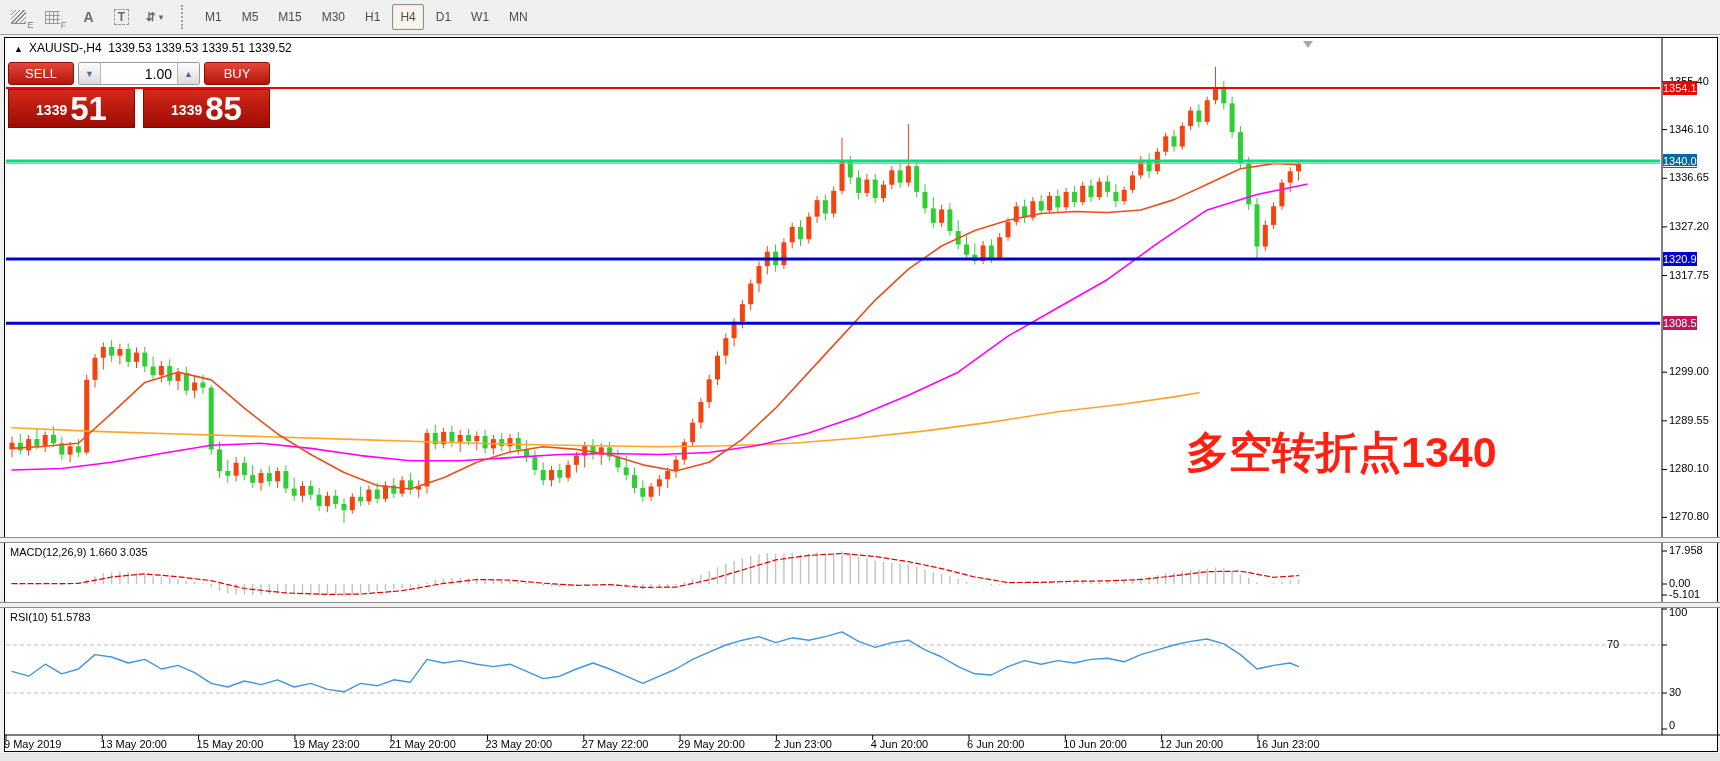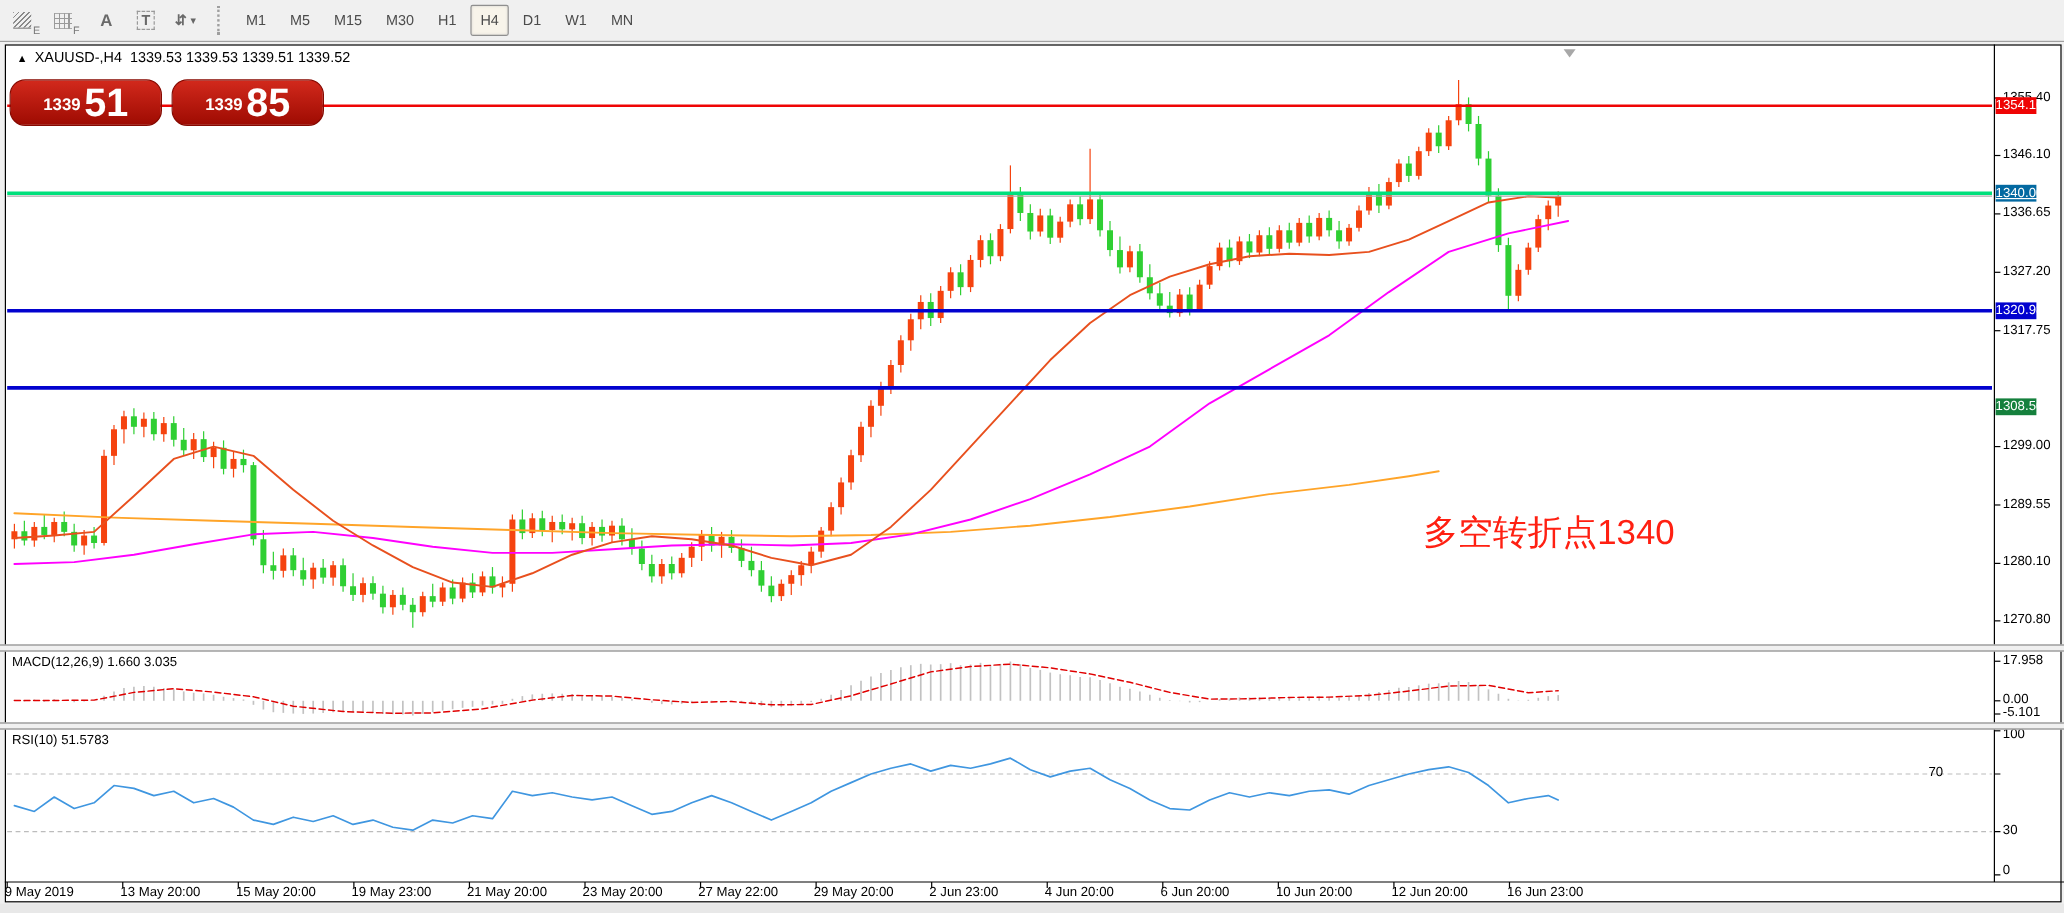--- a/index.html
+++ b/index.html
@@ -35,28 +35,28 @@
   .sellbtn,.buybtn{width:64px;color:#fff;font-size:13px;display:flex;align-items:center;justify-content:center;
         background:linear-gradient(#e4473a,#b3150a);border:1px solid #8e0c02;border-radius:3px;cursor:pointer}
   .spin{display:flex;flex:1;margin:0 4px;border:1px solid #9a9a9a;border-radius:2px;background:#fff;overflow:hidden}
   .spbtn{width:21px;background:linear-gradient(#fdfdfd,#dcdcdc);border-right:1px solid #b5b5b5;color:#4a6ea0;
          font-size:9px;display:flex;align-items:center;justify-content:center;cursor:pointer}
   .spbtn.up{border-right:none;border-left:1px solid #b5b5b5}
   .spin input{flex:1;border:none;outline:none;text-align:right;font-size:14px;padding-right:5px;
               font-family:"Liberation Sans",sans-serif;color:#000;min-width:10px}
   .quotes{display:flex;margin-top:4px}
   .qbox{width:127px;height:39px;color:#fff;background:linear-gradient(#d2291c,#9e0b02);
-        border:1px solid #860900;border-radius:13px;display:flex;align-items:flex-end;justify-content:center;
+        border:1px solid #860900;border-radius:0;display:flex;align-items:flex-end;justify-content:center;
         padding-bottom:2px;box-sizing:border-box;cursor:pointer}
   .qbox+.qbox{margin-left:8px}
   .qsmall{font-size:14px;font-weight:bold;margin-right:3px;line-height:30px}
   .qbig{font-size:33px;font-weight:bold;line-height:33px}
   
   svg{position:absolute;left:0;top:0;z-index:3;pointer-events:none}
-  .annotation{position:absolute;z-index:7;font-size:29px;font-weight:normal;white-space:nowrap}
+  .annotation{position:absolute;z-index:7;font-size:43px;font-weight:bold;white-space:nowrap}
   .ind-label{position:absolute;font-size:11px;color:#000;z-index:5}
   .axlabel{position:absolute;font-size:11px;color:#000;z-index:4;white-space:nowrap}
   .badge{position:absolute;left:1663px;width:34px;height:14px;color:#fff;font-size:11px;line-height:14px;
          padding-left:0;box-sizing:border-box;z-index:5}
   .splitter{position:absolute;left:0;width:1720px;background:#f0f0f0;border-top:1px solid #8c8c8c;
             border-bottom:1px solid #8c8c8c;box-sizing:border-box;z-index:6;cursor:row-resize}
   .timelabel{position:absolute;top:738px;font-size:11px;color:#000;z-index:5;white-space:nowrap}
   .shiftmark{position:absolute;left:1303px;top:41px;width:0;height:0;z-index:5;
              border-left:5px solid transparent;border-right:5px solid transparent;border-top:7px solid #a8a8a8}
   .bottomstrip{position:absolute;left:0;top:753px;width:1720px;height:8px;background:#e8e8e8;z-index:2}
@@ -98,20 +98,29 @@
       <div class="tfbtn">MN</div>
     </div>
 </div>
 
 <div class="chart-win"></div>
 <div class="bottomstrip"></div>
 
 <div class="titleline"><span class="tri">▲</span><span>XAUUSD-,H4</span>  <span>1339.53 1339.53 1339.51 1339.52</span></div>
 
 <div class="trade">
+  <div class="trow">
+    <div class="sellbtn">SELL</div>
+    <div class="spin">
+      <div class="spbtn">▼</div>
+      <input value="1.00" style="">
+      <div class="spbtn up">▲</div>
+    </div>
+    <div class="buybtn">BUY</div>
+  </div>
   <div class="quotes">
     <div class="qbox">
       <span class="qsmall">1339</span>
       <span class="qbig">51</span>
     </div>
     <div class="qbox">
       <span class="qsmall">1339</span>
       <span class="qbig">85</span>
     </div>
   </div>
@@ -133,21 +142,21 @@
     <div class="axlabel" style="left:1669px;top:171.25249999999954px">1336.65</div>
     <div class="axlabel" style="left:1669px;top:219.9199999999998px">1327.20</div>
     <div class="axlabel" style="left:1669px;top:268.5875px">1317.75</div>
     <div class="axlabel" style="left:1669px;top:365.15px">1299.00</div>
     <div class="axlabel" style="left:1669px;top:413.8175000000003px">1289.55</div>
     <div class="axlabel" style="left:1669px;top:462.48500000000047px">1280.10</div>
     <div class="axlabel" style="left:1669px;top:510.38000000000034px">1270.80</div>
     <div class="badge" style="top: 81.076px; background: rgb(239, 4, 4);">1354.16</div>
     <div class="badge" style="top: 154px; background: #0369a1; text-decoration: underline;">1340.00</div>
     <div class="badge" style="top: 251.953px; background: rgb(2, 2, 207);">1320.98</div>
-    <div class="badge" style="top: 316.225px; background: #15803d; margin-top: 16px;">1308.50</div>
+    <div class="badge" style="top: 316.225px; background: #be185d;">1308.50</div>
     <div class="axlabel" style="left:1669px;top:544.0384px">17.958</div>
     <div class="axlabel" style="left:1669px;top:577px">0.00</div>
     <div class="axlabel" style="left:1669px;top:588px">-5.101</div>
     <div class="axlabel" style="left:1669px;top:606px">100</div>
     <div class="axlabel" style="left:1607px;top:638px">70</div>
     <div class="axlabel" style="left:1669px;top:686px">30</div>
     <div class="axlabel" style="left:1669px;top:719px">0</div>
     <div class="timelabel" style="left:4px">9 May 2019</div>
     <div class="timelabel" style="left:100.3px">13 May 20:00</div>
     <div class="timelabel" style="left:196.6px">15 May 20:00</div>

